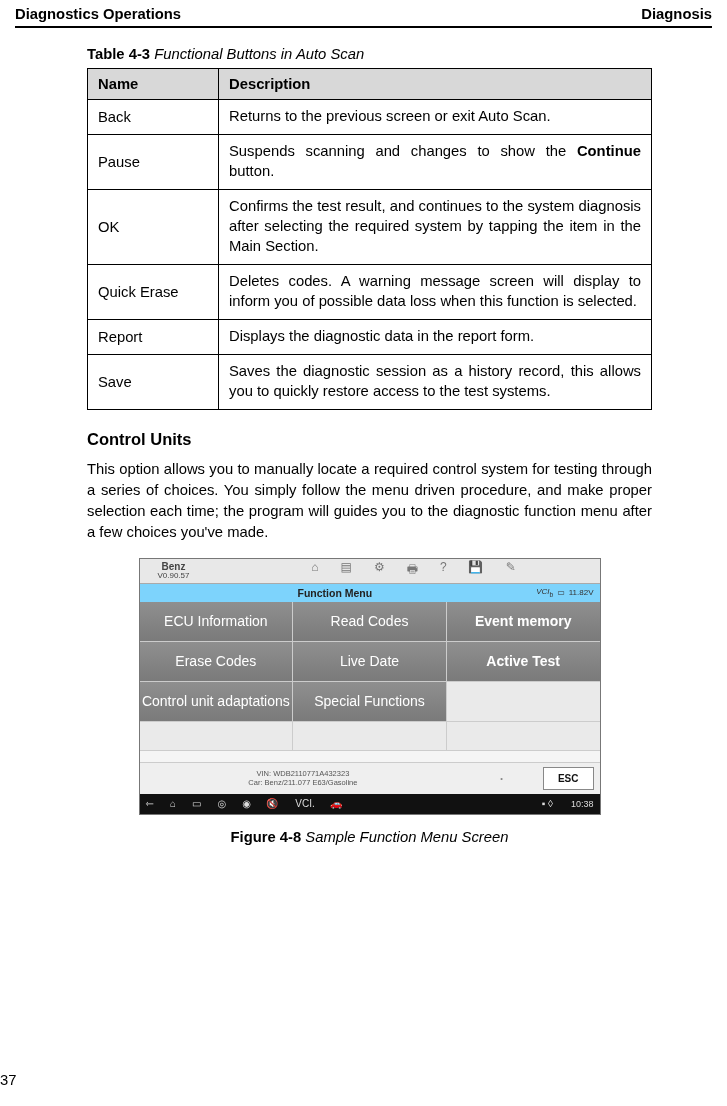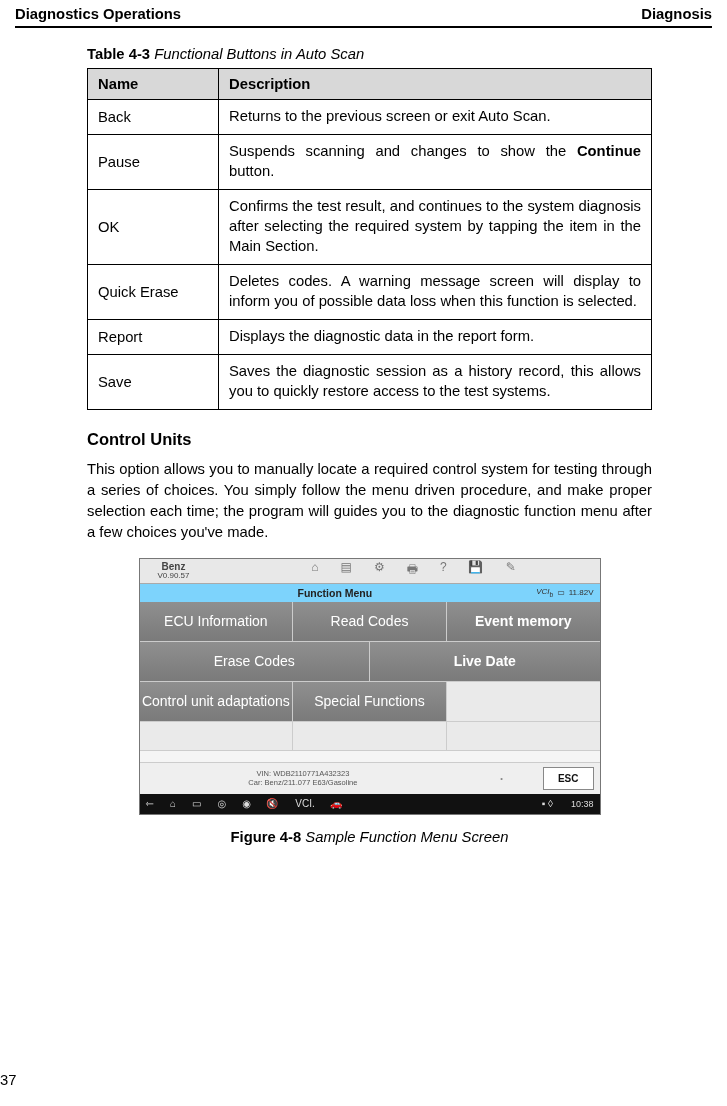--- a/index.html
+++ b/index.html
@@ -260,20 +260,21 @@
       </div>
       <div class="dev-grid">
         <div class="dev-row">
           <div class="dev-cell">ECU Information</div>
           <div class="dev-cell">Read Codes</div>
           <div class="dev-cell">Event memory</div>
         </div>
         <div class="dev-row">
           <div class="dev-cell">Erase Codes</div>
           <div class="dev-cell">Live Date</div>
+          <div class="dev-cell">Active Test</div>
         </div>
         <div class="dev-row">
           <div class="dev-cell">Control unit adaptations</div>
           <div class="dev-cell">Special Functions</div>
           <div class="dev-cell light"></div>
         </div>
         <div class="dev-row low">
           <div class="dev-cell"></div>
           <div class="dev-cell"></div>
           <div class="dev-cell"></div>

